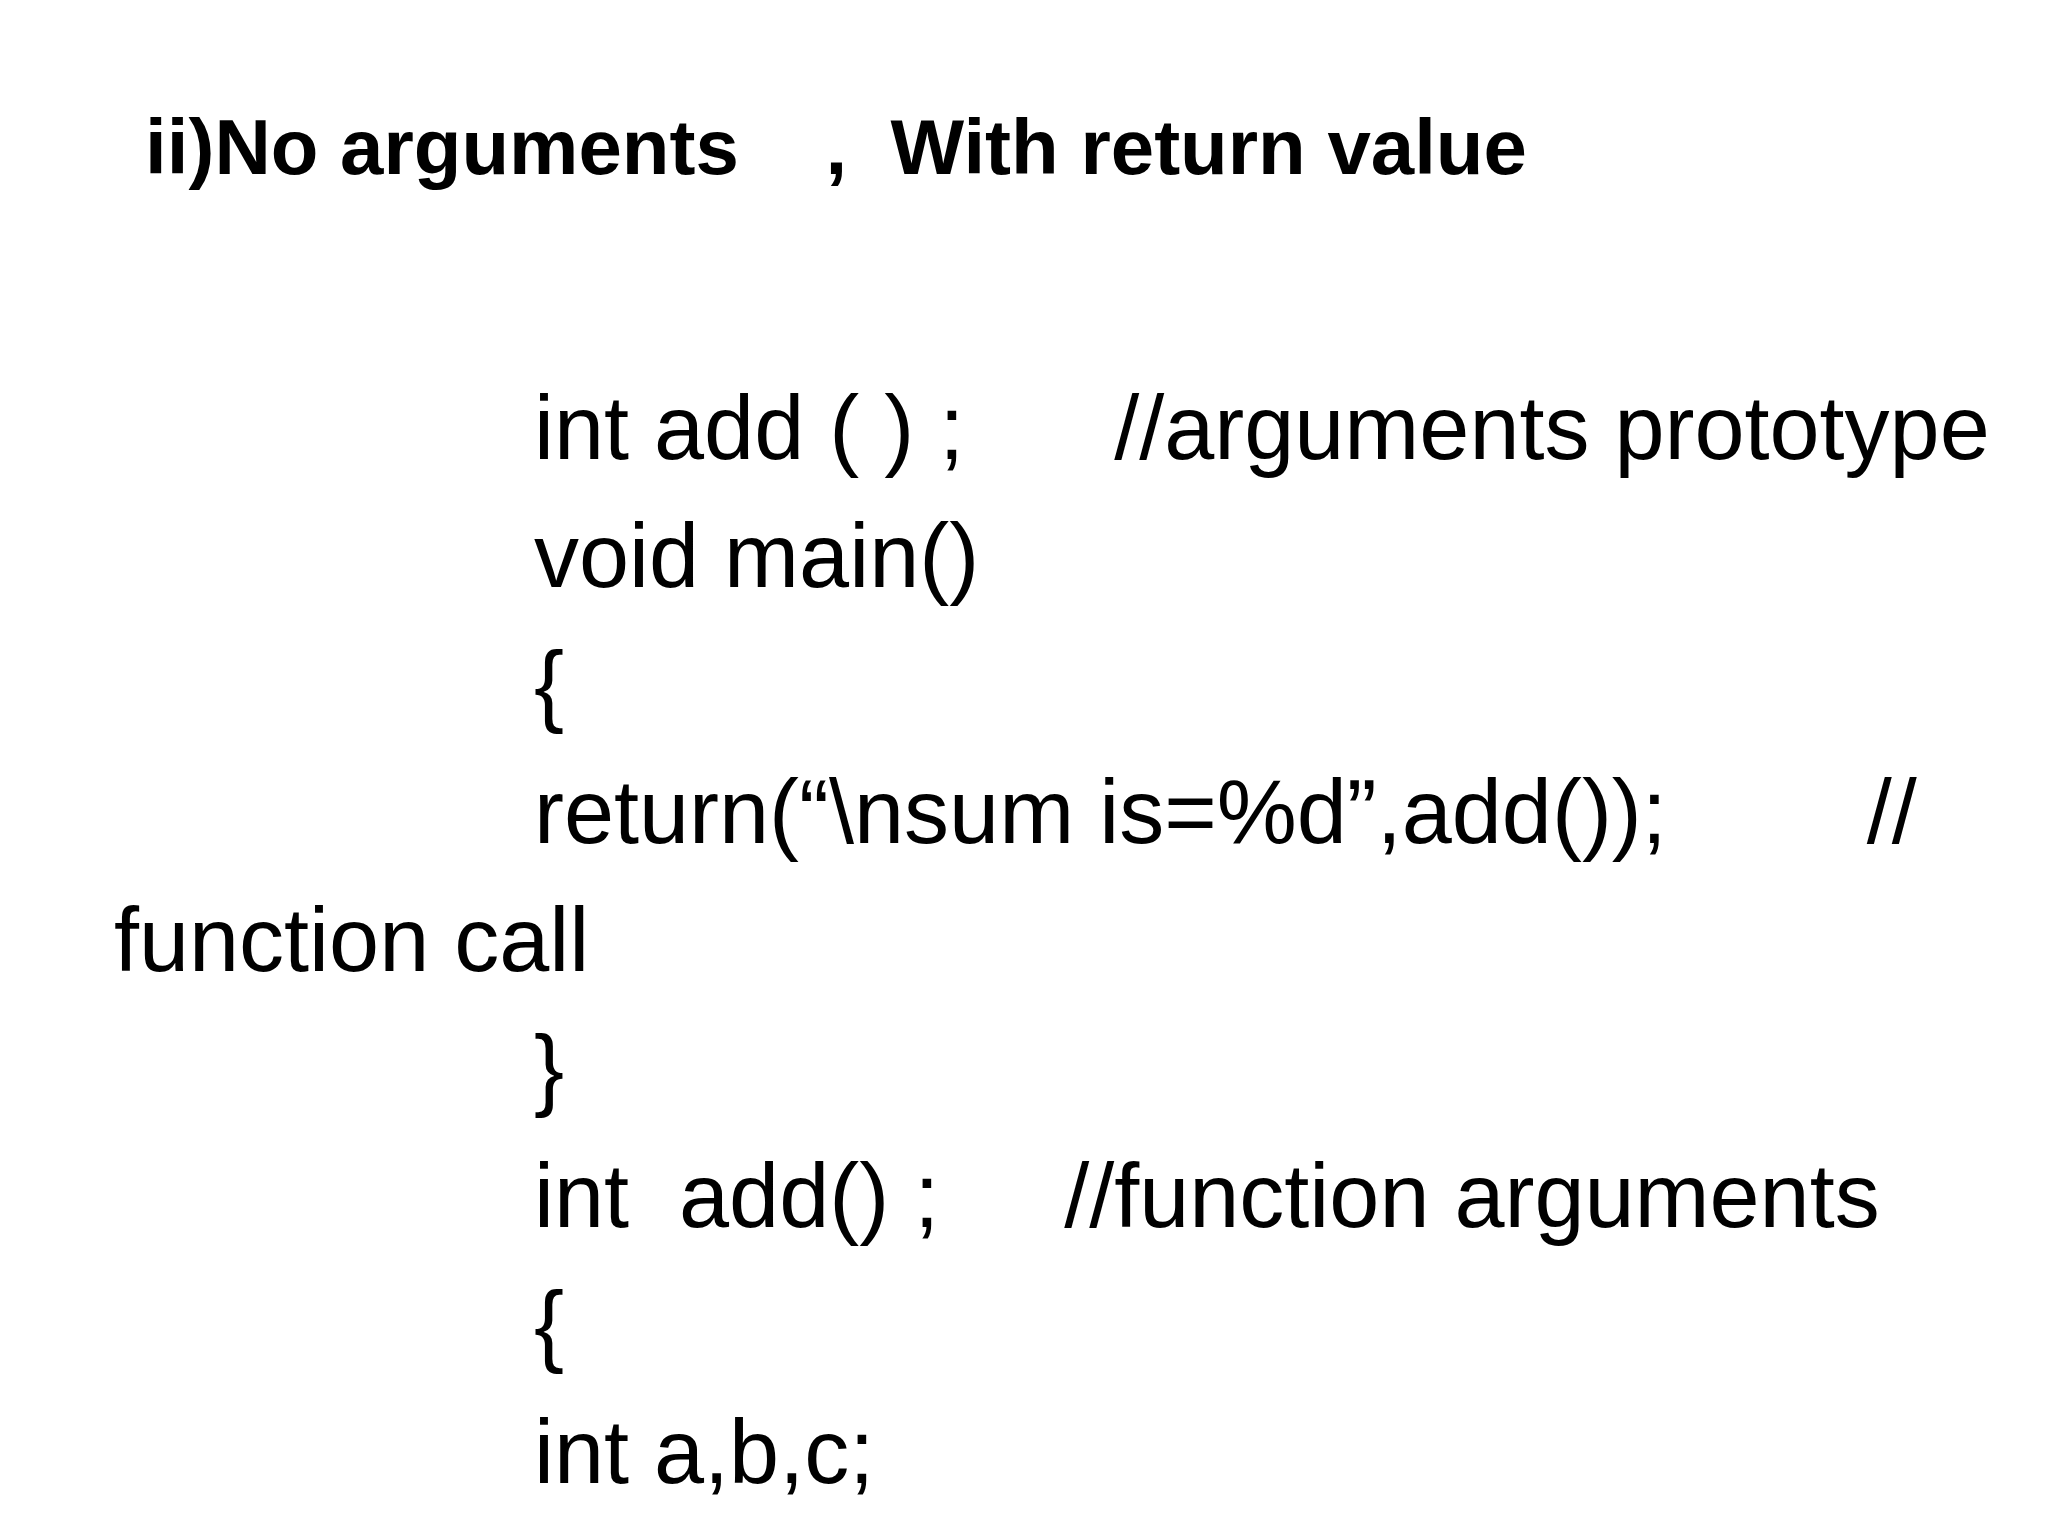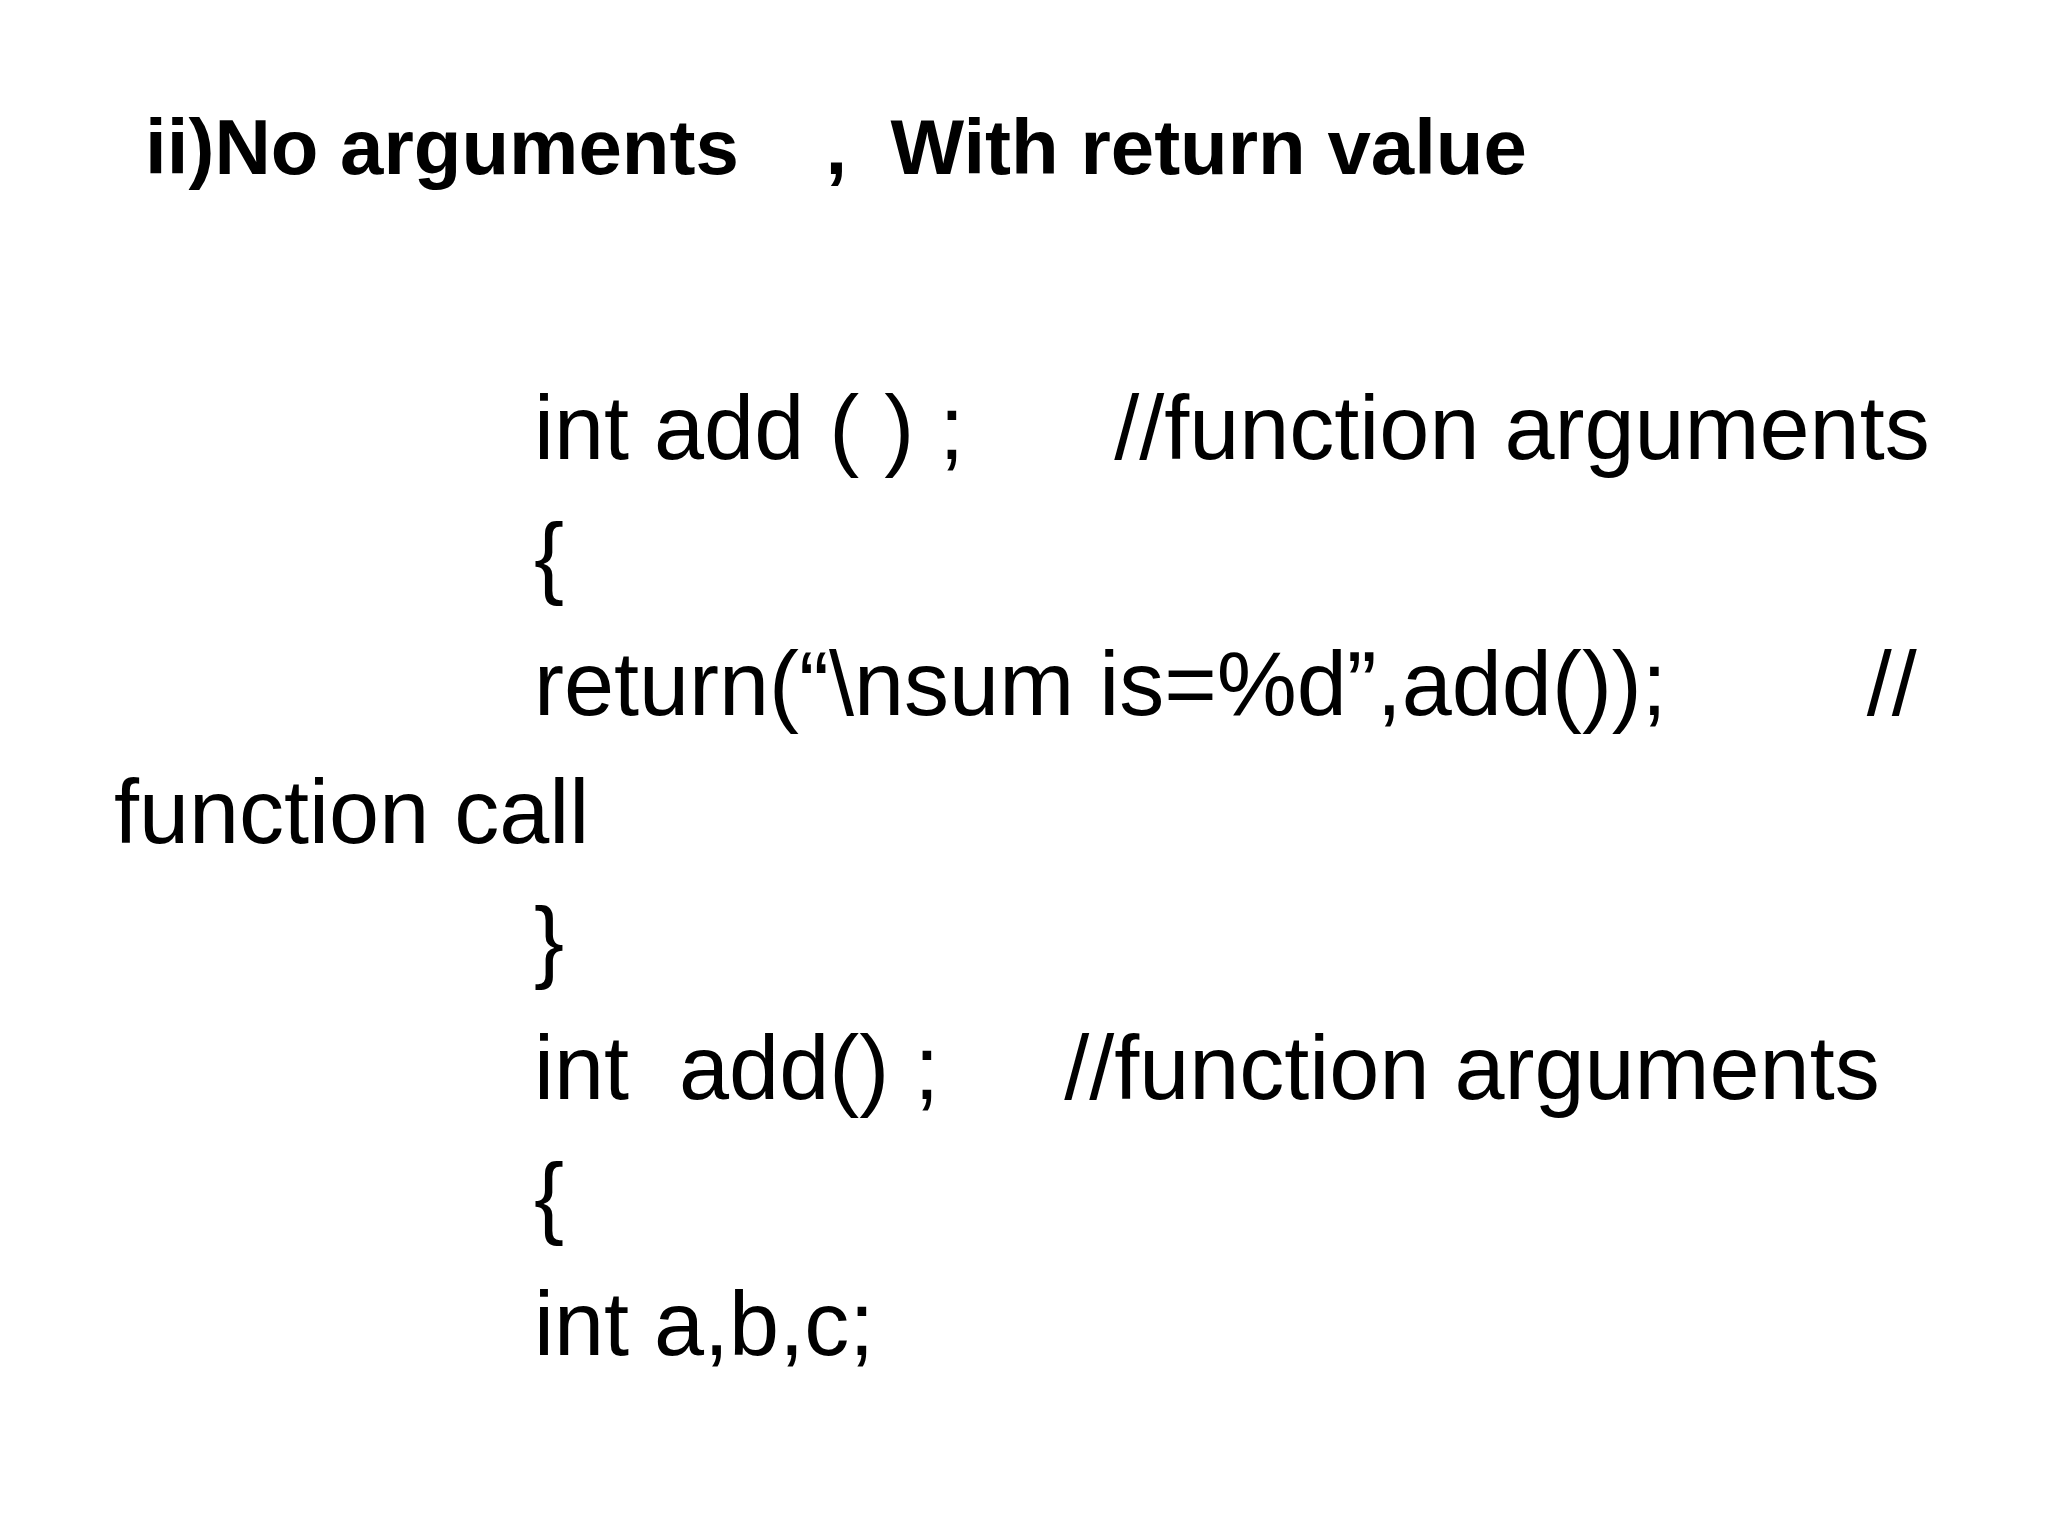--- a/index.html
+++ b/index.html
@@ -53,21 +53,22 @@
   }
 </style>
 </head>
 <body>
 
 <div class="slide">
 
   <h1 class="slide-title">ii)No arguments    ,  With return value</h1>
 
   <div class="code-block">
-    <div class="code-line indent-code">int add ( ) ;      //function arguments</div>
+    <div class="code-line indent-code">int add ( ) ;      //arguments prototype</div>
+    <div class="code-line indent-code">void main()</div>
     <div class="code-line indent-code">{</div>
     <div class="code-line indent-code">return(“\nsum is=%d”,add());        //</div>
     <div class="code-line indent-margin">function call</div>
     <div class="code-line indent-code">}</div>
     <div class="code-line indent-code">int  add() ;     //function arguments</div>
     <div class="code-line indent-code">{</div>
     <div class="code-line indent-code">int a,b,c;</div>
   </div>
 
 </div>

